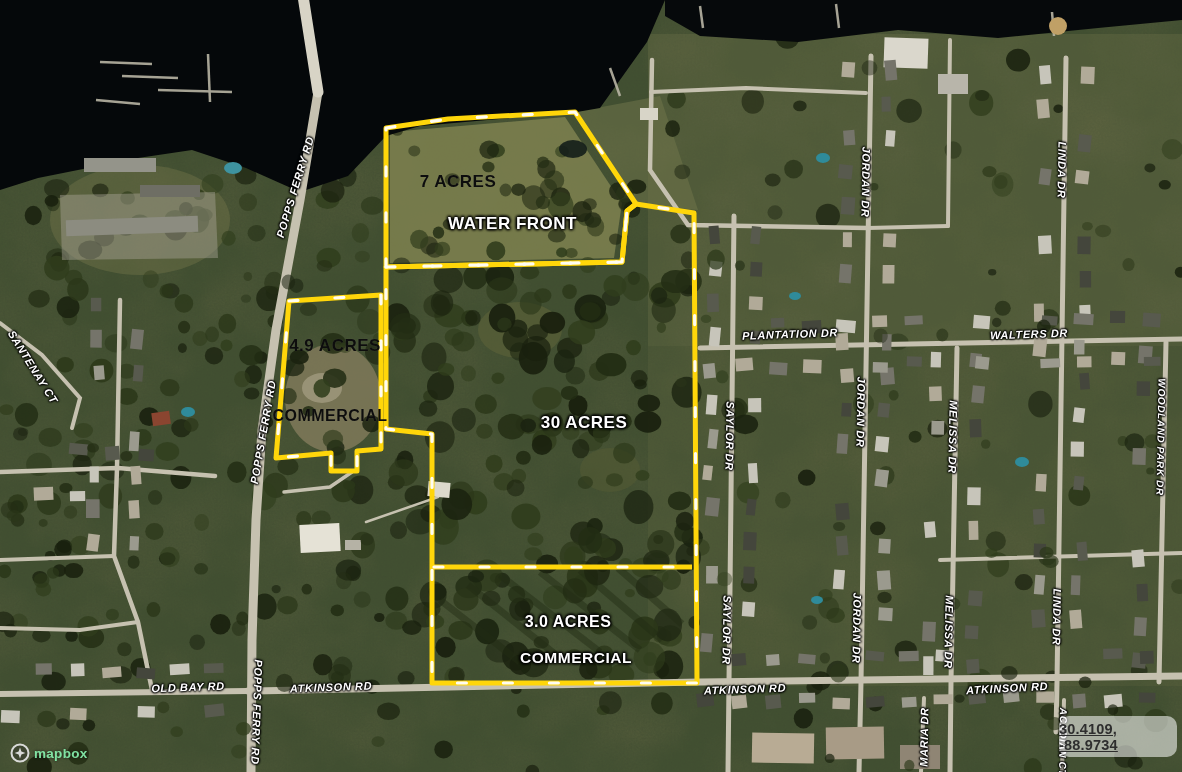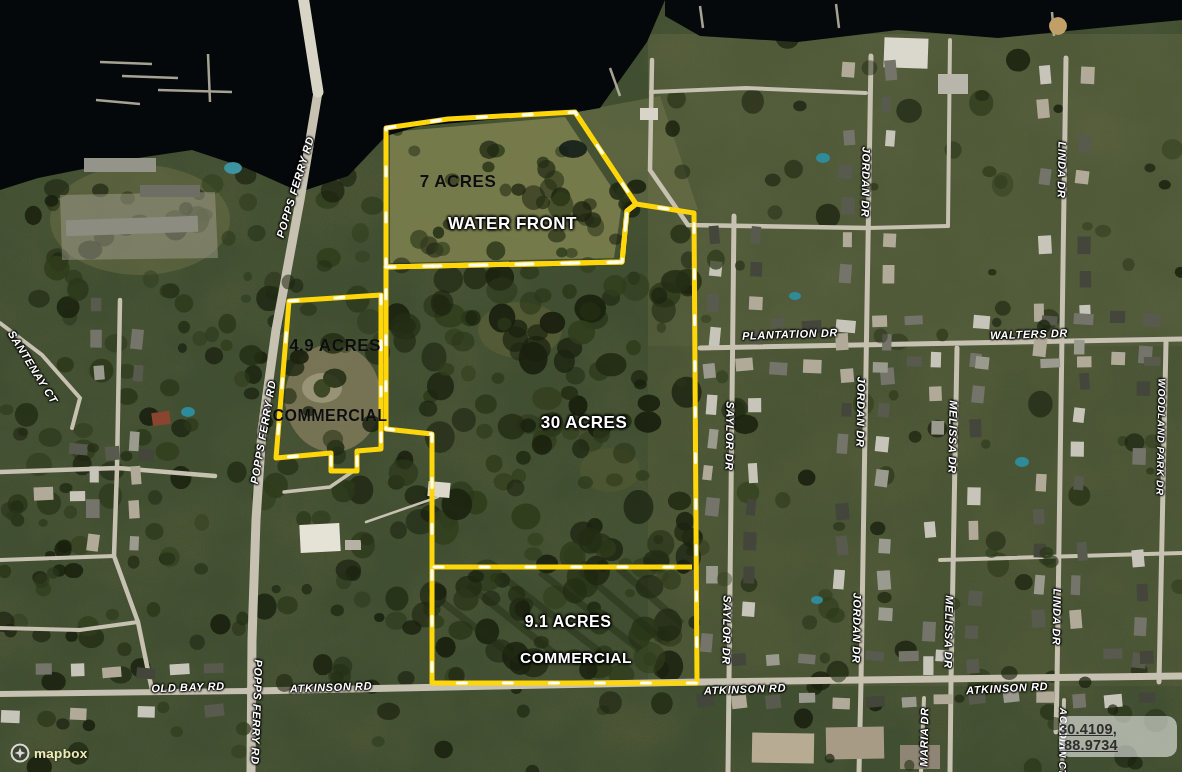--- a/index.html
+++ b/index.html
@@ -15,21 +15,21 @@
     font:700 17px "Liberation Sans",sans-serif;letter-spacing:.5px;
     transform:translate(-50%,-50%);}
   .parcel-dark{color:#0d0d0d;text-shadow:0 0 1px rgba(255,255,255,.15);}
   .parcel-light{color:#fff;
     text-shadow:0 0 3px #000,0 1px 3px #000,1px 0 3px #000,-1px 0 3px #000,0 -1px 3px #000;}
   .coord-badge{position:absolute;right:5px;bottom:15px;width:118px;height:41px;
     background:rgba(255,255,255,.55);border-radius:10px;
     display:flex;align-items:center;justify-content:center;
     color:#2e2e2e;font:700 14.5px "Liberation Sans",sans-serif;letter-spacing:.2px;text-decoration:underline;}
   .mapbox-logo{position:absolute;left:10px;bottom:9px;display:flex;align-items:center;gap:4px;opacity:.92;}
-  .mapbox-logo .word{color:#fef9c3;font:600 13.5px "Liberation Sans",sans-serif;
+  .mapbox-logo .word{color:#86efac;font:600 13.5px "Liberation Sans",sans-serif;
     letter-spacing:.3px;text-shadow:0 0 3px rgba(0,0,0,.7);}
 </style>
 </head>
 <body>
 
 <div class="stage">
 
   <svg class="imagery" width="1182" height="772" viewBox="0 0 1182 772">
     <defs>
       <filter id="texFine" x="0" y="0" width="100%" height="100%">
@@ -857,21 +857,21 @@
         <path d="M434,567 L692,567"></path>
       </g>
     </g>
   </svg>
 
   <div class="parcel-label parcel-dark" style="left:458px;top:182px;">7 ACRES</div>
   <div class="parcel-label parcel-light" style="left:497px;top:224px;padding-left:31px;">WATER FRONT</div>
   <div class="parcel-label parcel-dark" style="left:335px;top:346px;">4.9 ACRES</div>
   <div class="parcel-label parcel-dark" style="left:330px;top:416px;font-size:16px;">COMMERCIAL</div>
   <div class="parcel-label parcel-light" style="left:584px;top:423px;">30 ACRES</div>
-  <div class="parcel-label parcel-light" style="left:568px;top:622px;font-size:16px;">9.1 ACRES</div>
+  <div class="parcel-label parcel-light" style="left:568px;top:622px;font-size:16px;">3.0 ACRES</div>
   <div class="parcel-label parcel-light" style="left:576px;top:658px;font-size:15.5px;">COMMERCIAL</div>
 
   <div class="road-label" style="left:295px;top:187px;--r:-73deg;">POPPS FERRY RD</div>
   <div class="road-label" style="left:263px;top:432px;--r:-80deg;">POPPS FERRY RD</div>
   <div class="road-label" style="left:257px;top:712px;--r:92deg;">POPPS FERRY RD</div>
   <div class="road-label" style="left:790px;top:334px;--r:-2deg;">PLANTATION DR</div>
   <div class="road-label" style="left:1029px;top:334px;--r:-2deg;">WALTERS DR</div>
   <div class="road-label" style="left:730px;top:436px;--r:91deg;">SAYLOR DR</div>
   <div class="road-label" style="left:727px;top:630px;--r:91deg;">SAYLOR DR</div>
   <div class="road-label" style="left:866px;top:182px;--r:91deg;">JORDAN DR</div>

